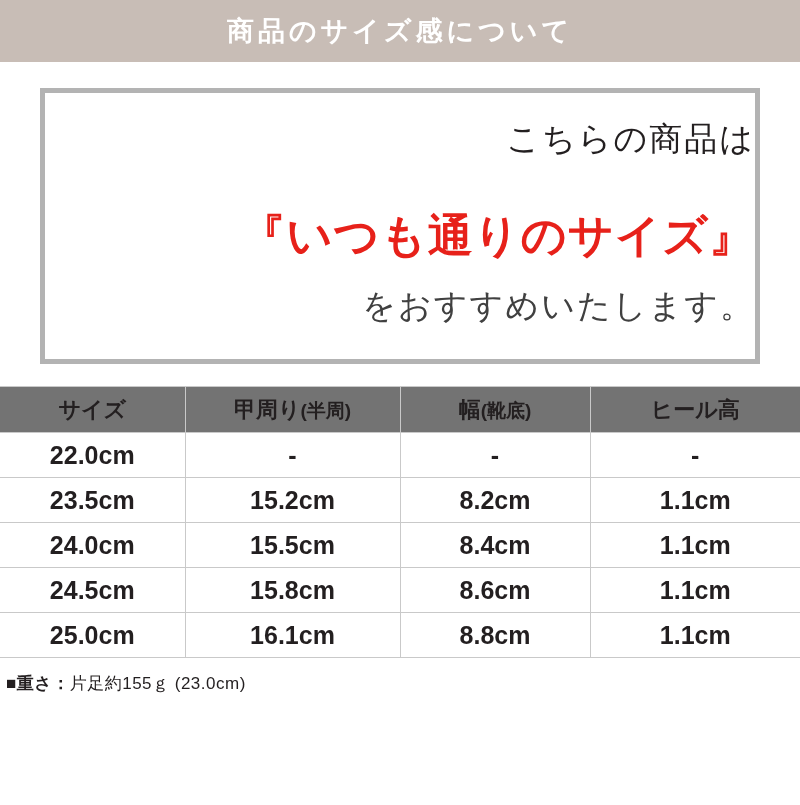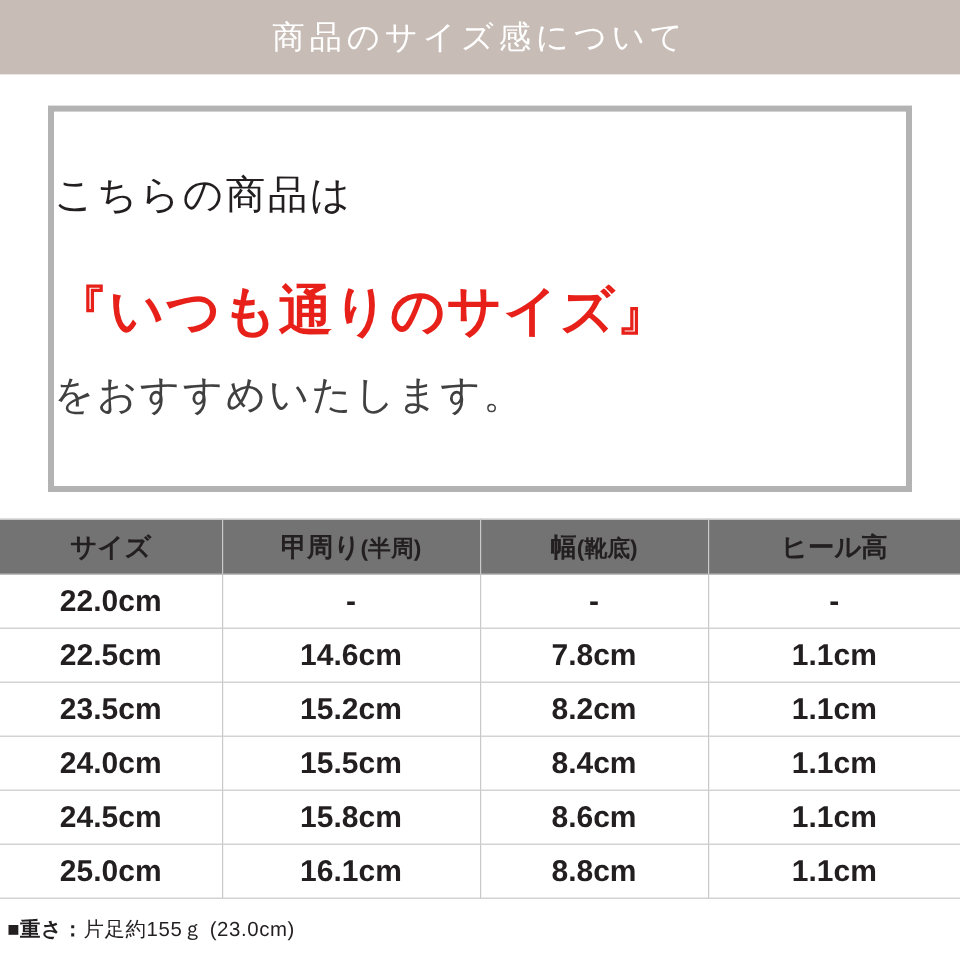--- a/index.html
+++ b/index.html
@@ -27,36 +27,36 @@
     height: 62px;
     background: #c8bdb6;
     display: flex;
     align-items: center;
     justify-content: center;
   }
   .header-title {
     color: #ffffff;
     font-size: 27px;
     letter-spacing: 4px;
-    font-weight: 400;
+    font-weight: 700;
     white-space: nowrap;
   }
 
   
   .callout-wrap {
     padding: 26px 40px 0 40px;
     box-sizing: border-box;
   }
   .callout {
     border: 5px solid #b3b3b3;
     box-sizing: border-box;
-    height: 322px;
+    height: 276px;
     display: flex;
     flex-direction: column;
-    align-items: flex-start;
+    align-items: flex-end;
     justify-content: center;
     padding: 8px 0 14px 0;
   }
   .callout-line1 {
     font-size: 33px;
     letter-spacing: 2px;
     color: #231f20;
     margin-bottom: 16px;
     font-weight: 400;
   }
@@ -173,26 +173,20 @@
         </tr>
       </thead>
       <tbody>
         <tr>
           <td>22.0cm</td>
           <td>-</td>
           <td>-</td>
           <td>-</td>
         </tr>
         <tr>
-          <td>22.5cm</td>
-          <td>14.6cm</td>
-          <td>7.8cm</td>
-          <td>1.1cm</td>
-        </tr>
-        <tr>
           <td>23.5cm</td>
           <td>15.2cm</td>
           <td>8.2cm</td>
           <td>1.1cm</td>
         </tr>
         <tr>
           <td>24.0cm</td>
           <td>15.5cm</td>
           <td>8.4cm</td>
           <td>1.1cm</td>

